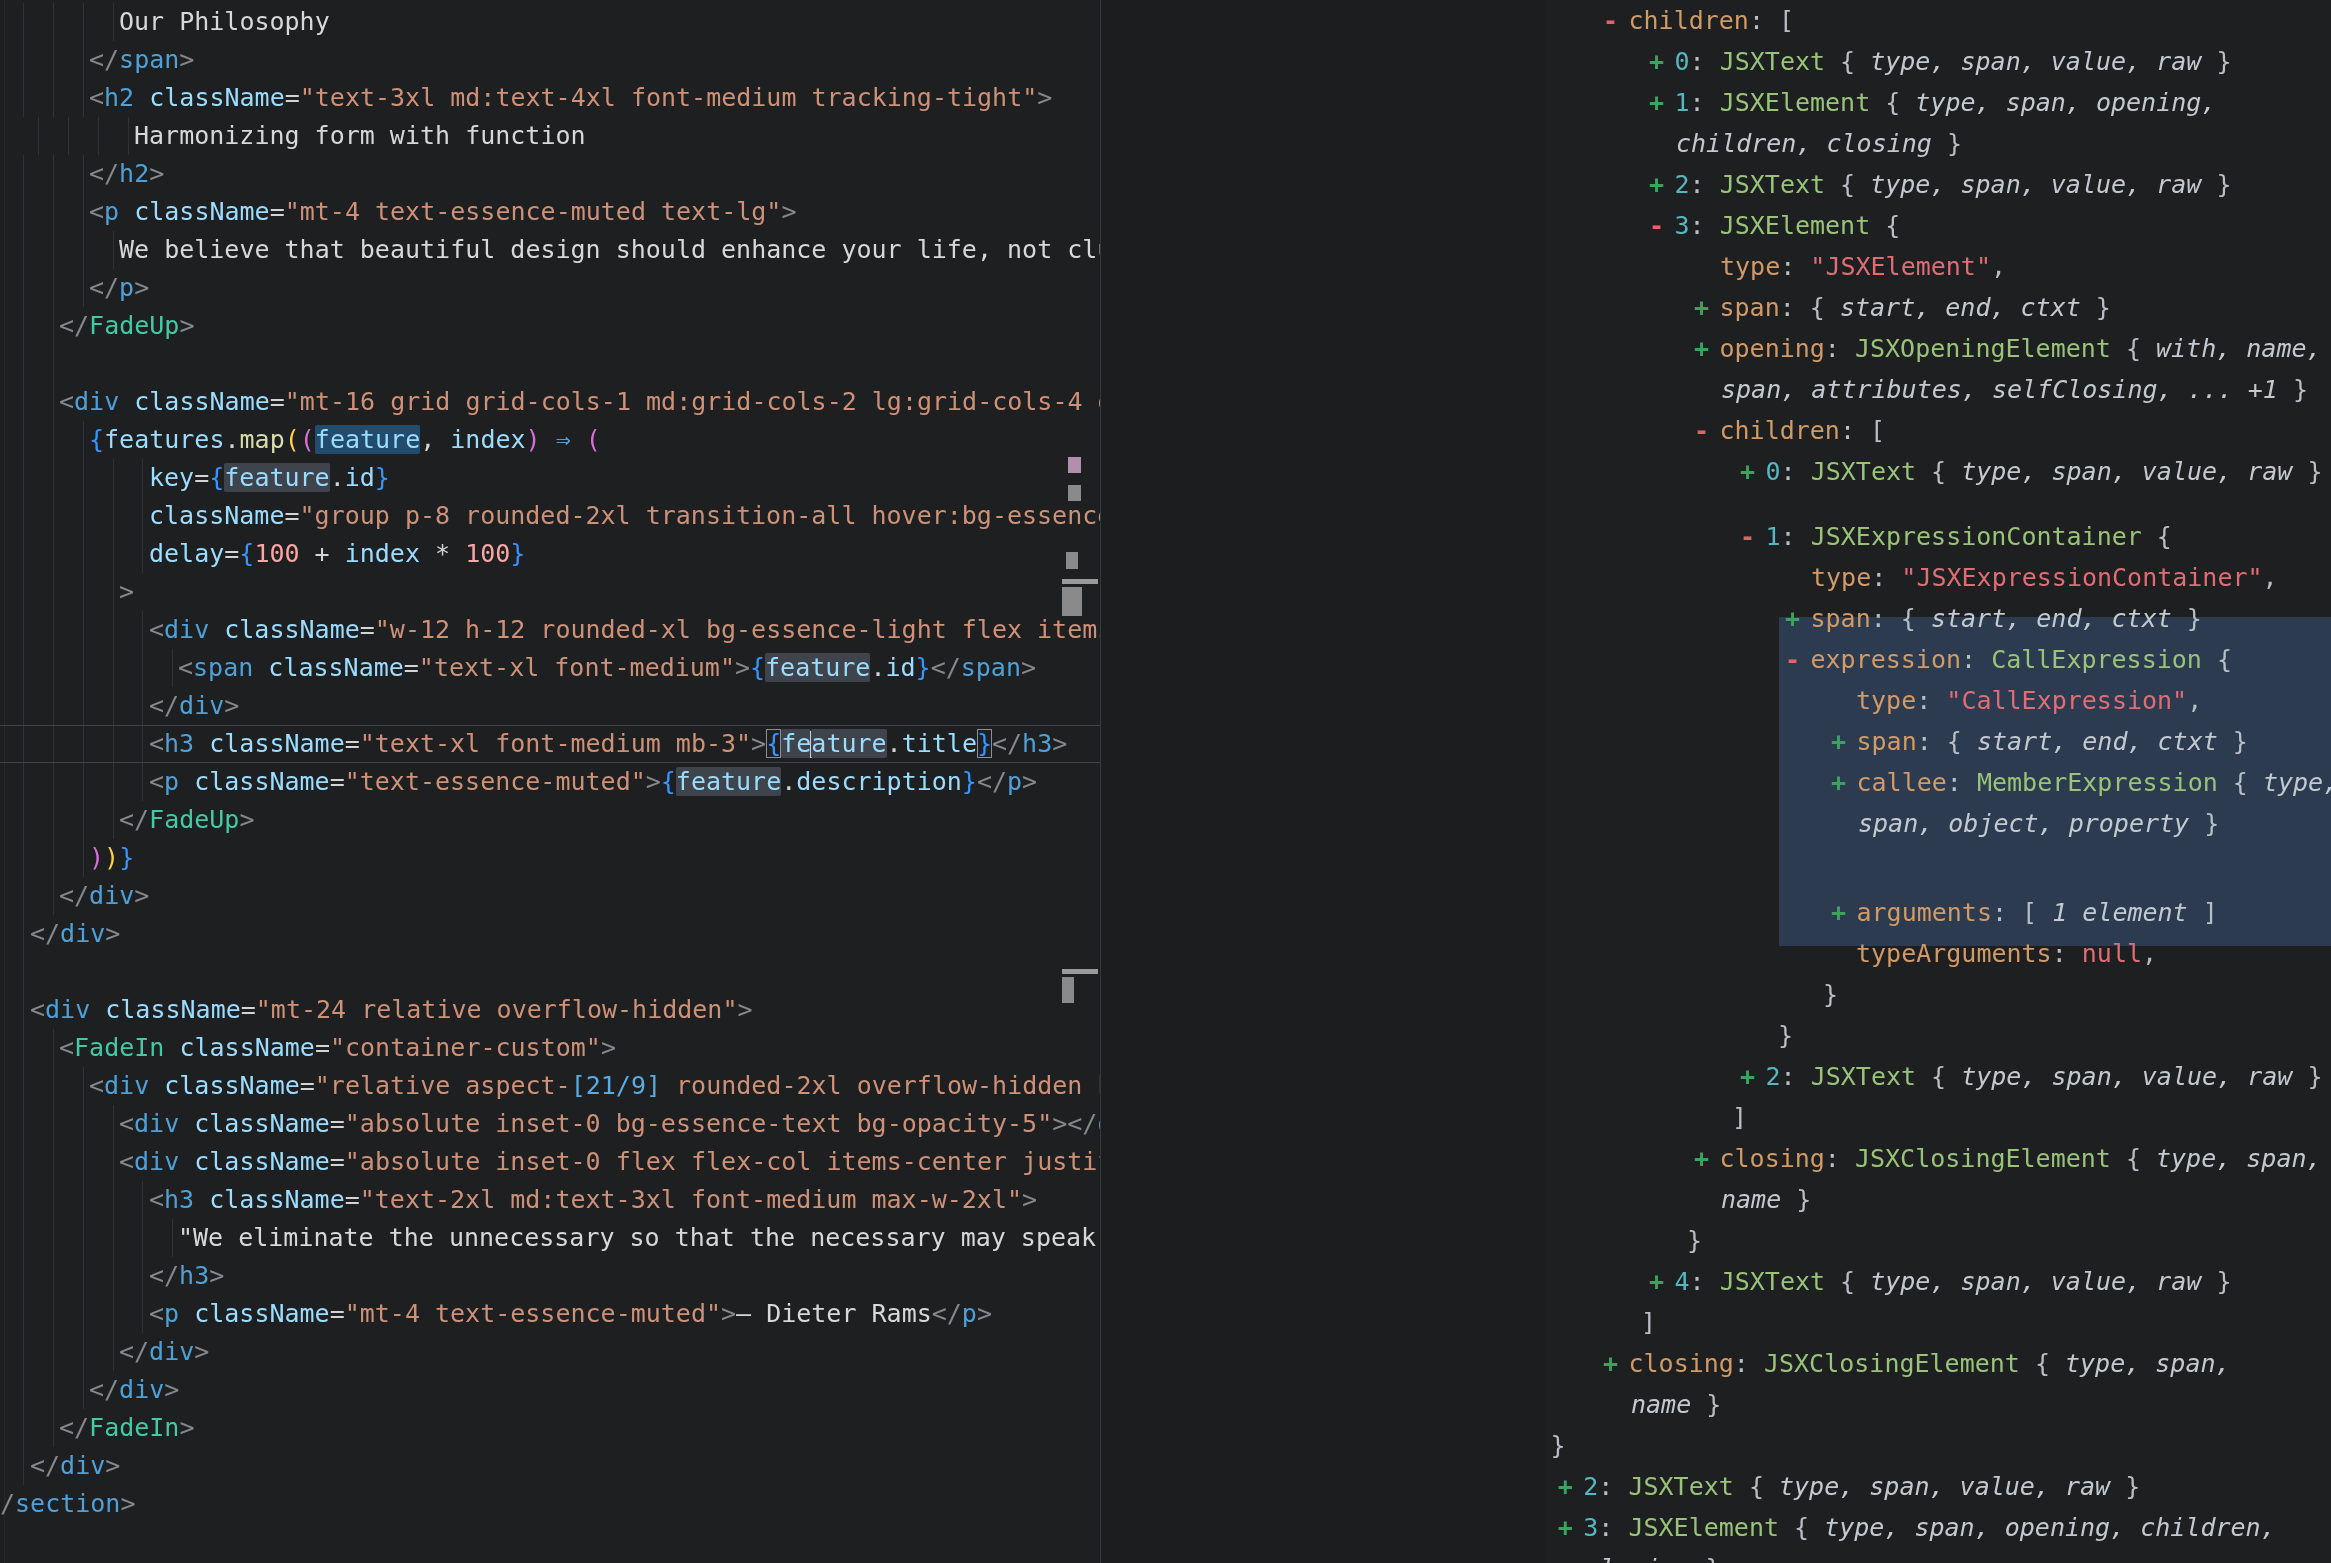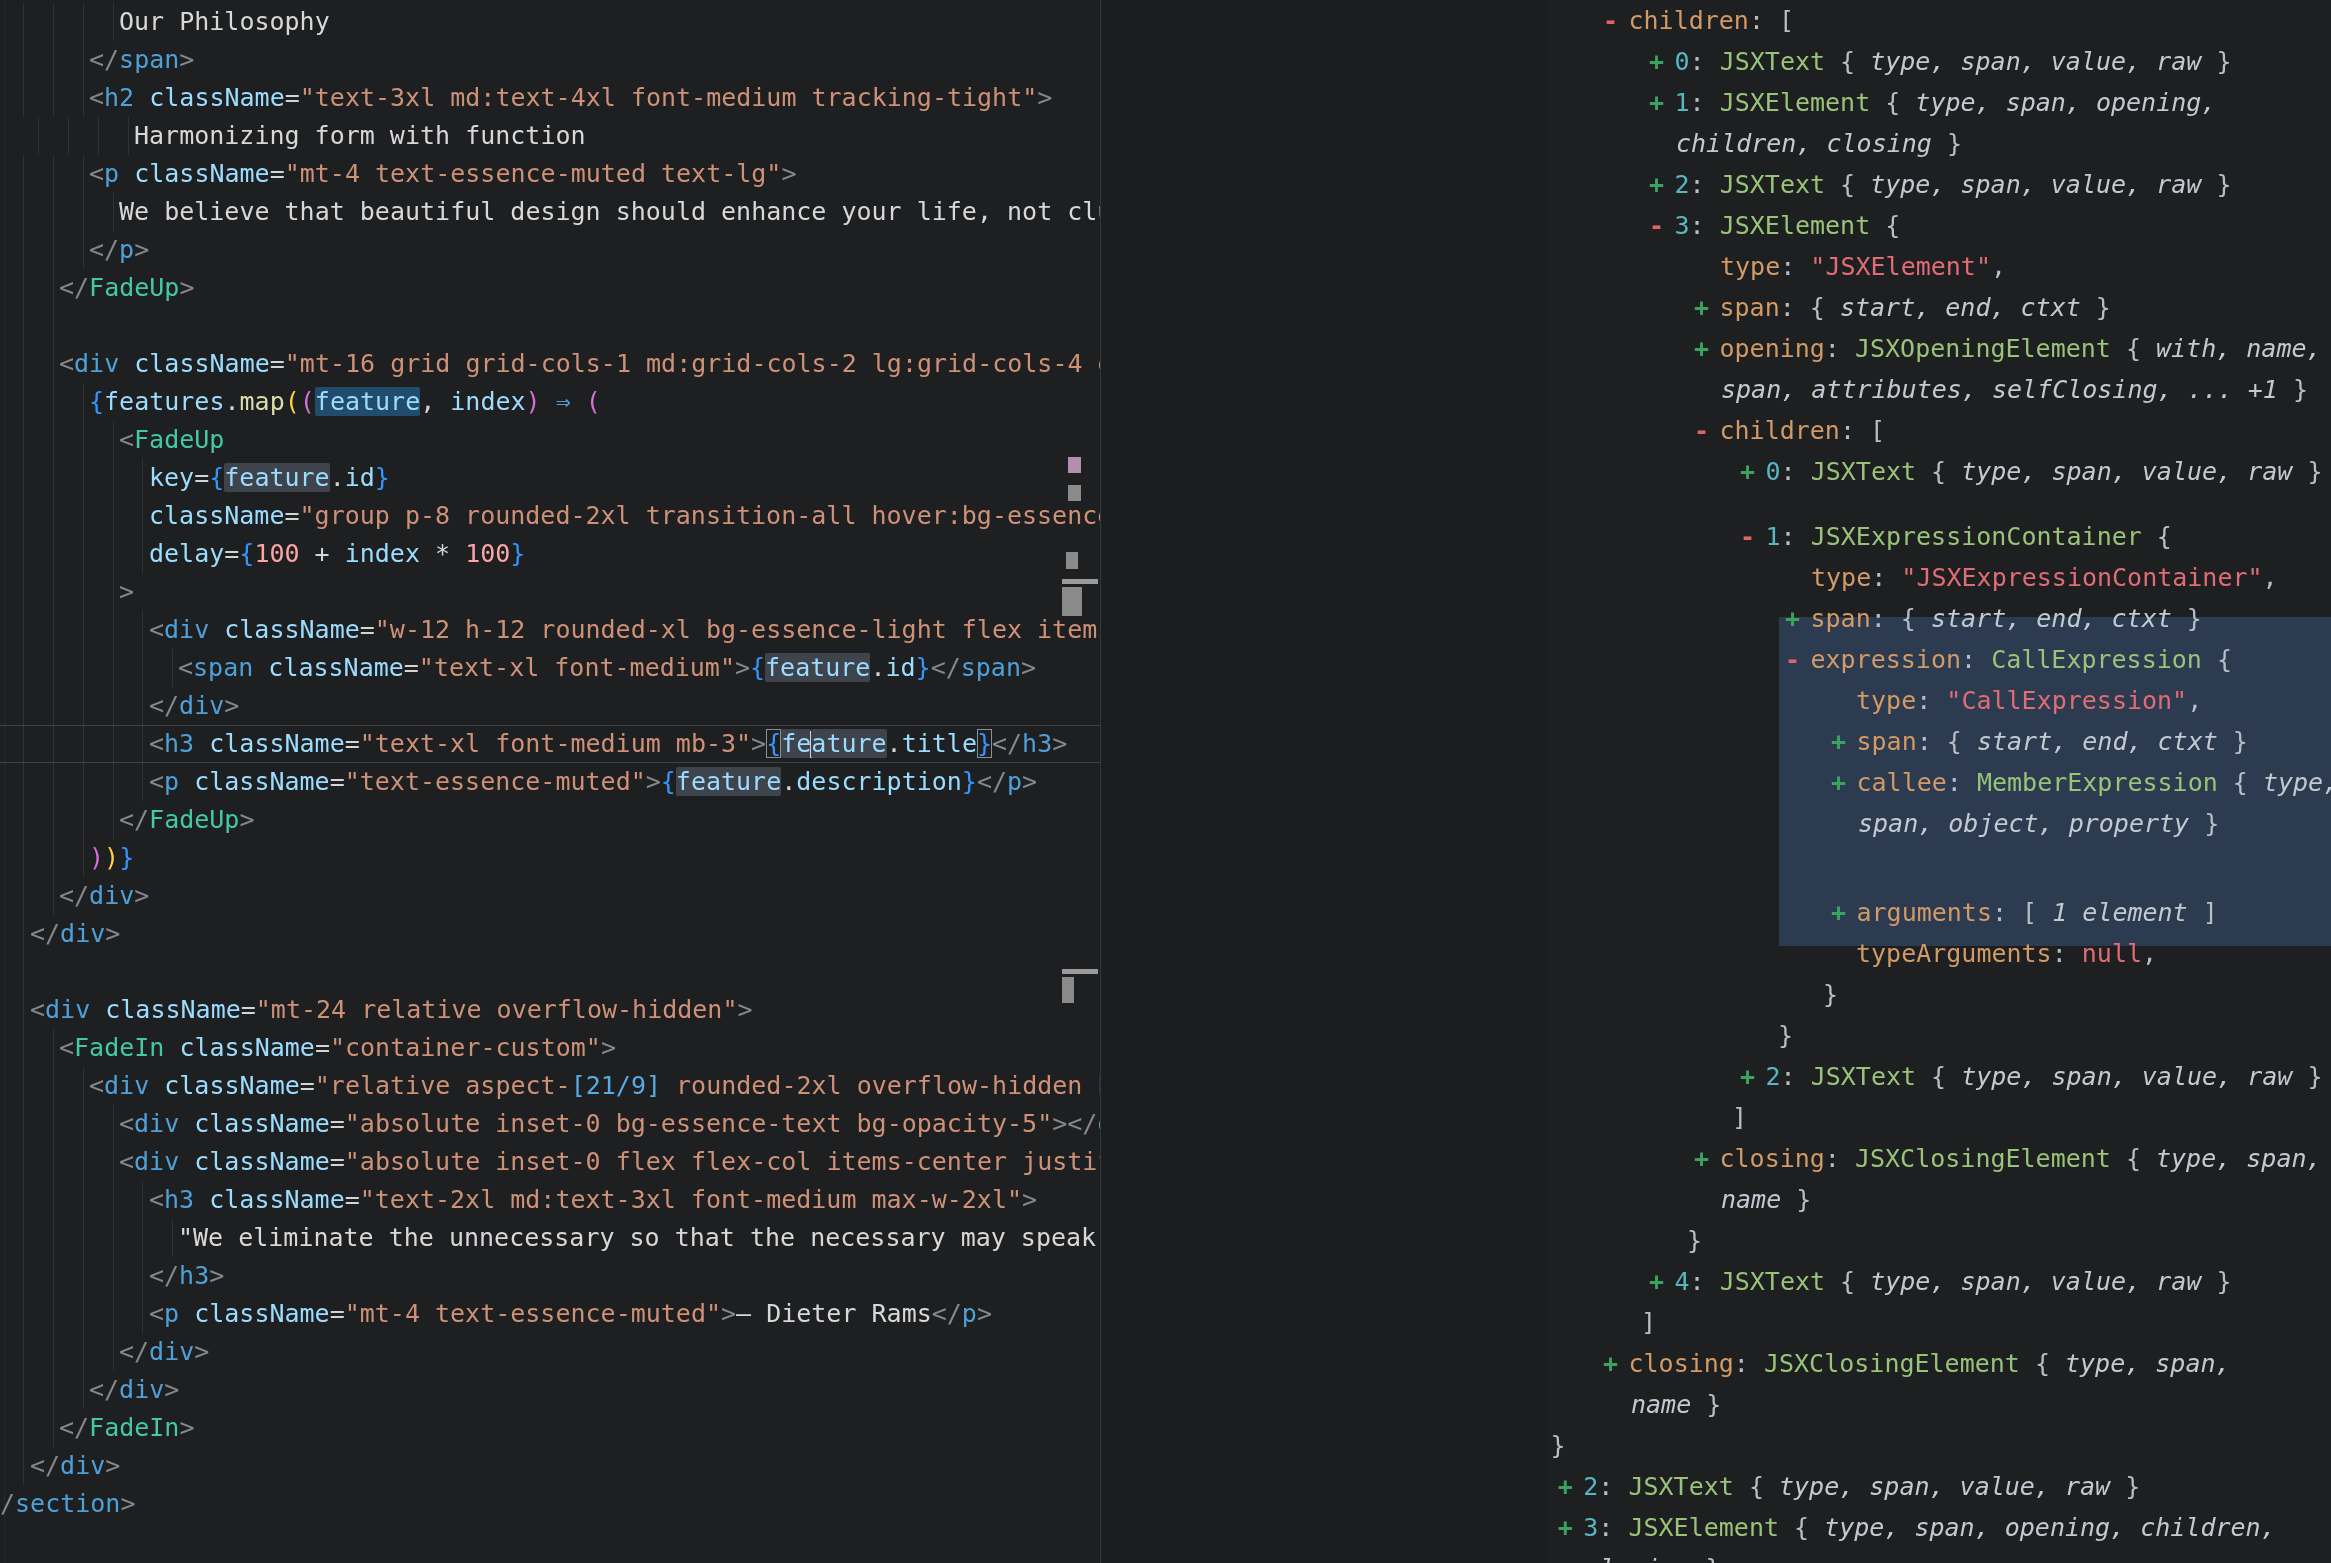--- a/index.html
+++ b/index.html
@@ -44,28 +44,28 @@
 </head>
 <body>
 
 <div id="code-pane" class="mono">
   <div class="edge-line"></div>
   <div id="code-lines">
       <div class="cl" style="padding-left: 119px;"><span class="gd" style="left: 23.4px;"></span><span class="gd" style="left: 53px;"></span><span class="gd" style="left: 83px;"></span><span class="gd" style="left: 113px;"></span><span class="x">Our Philosophy</span></div>
       <div class="cl" style="padding-left: 89px;"><span class="gd" style="left: 23.4px;"></span><span class="gd" style="left: 53px;"></span><span class="gd" style="left: 83px;"></span><span class="p">&lt;/</span><span class="t">span</span><span class="p">&gt;</span></div>
       <div class="cl" style="padding-left: 89px;"><span class="gd" style="left: 23.4px;"></span><span class="gd" style="left: 53px;"></span><span class="gd" style="left: 83px;"></span><span class="p">&lt;</span><span class="t">h2</span><span class="a"> className</span><span class="w">=</span><span class="s">"text-3xl md:text-4xl font-medium tracking-tight"</span><span class="p">&gt;</span></div>
       <div class="cl" style="padding-left: 119px; margin-left: 15px;"><span class="gd" style="left: 23.4px;"></span><span class="gd" style="left: 53px;"></span><span class="gd" style="left: 83px;"></span><span class="gd" style="left: 113px;"></span><span class="x">Harmonizing form with function</span></div>
+      <div class="cl" style="padding-left: 89px;"><span class="gd" style="left: 23.4px;"></span><span class="gd" style="left: 53px;"></span><span class="gd" style="left: 83px;"></span><span class="p">&lt;/</span><span class="t">h2</span><span class="p">&gt;</span></div>
       <div class="cl" style="padding-left: 89px;"><span class="gd" style="left: 23.4px;"></span><span class="gd" style="left: 53px;"></span><span class="gd" style="left: 83px;"></span><span class="p">&lt;</span><span class="t">p</span><span class="a"> className</span><span class="w">=</span><span class="s">"mt-4 text-essence-muted text-lg"</span><span class="p">&gt;</span></div>
       <div class="cl" style="padding-left: 119px;"><span class="gd" style="left: 23.4px;"></span><span class="gd" style="left: 53px;"></span><span class="gd" style="left: 83px;"></span><span class="gd" style="left: 113px;"></span><span class="x">We believe that beautiful design should enhance your life, not clutter it.</span></div>
       <div class="cl" style="padding-left: 89px;"><span class="gd" style="left: 23.4px;"></span><span class="gd" style="left: 53px;"></span><span class="gd" style="left: 83px;"></span><span class="p">&lt;/</span><span class="t">p</span><span class="p">&gt;</span></div>
       <div class="cl" style="padding-left: 59px;"><span class="gd" style="left: 23.4px;"></span><span class="gd" style="left: 53px;"></span><span class="p">&lt;/</span><span class="c">FadeUp</span><span class="p">&gt;</span></div>
       <div class="cl" style="padding-left: 59px;"><span class="gd" style="left: 23.4px;"></span><span class="gd" style="left: 53px;"></span></div>
       <div class="cl" style="padding-left: 59px;"><span class="gd" style="left: 23.4px;"></span><span class="gd" style="left: 53px;"></span><span class="p">&lt;</span><span class="t">div</span><span class="a"> className</span><span class="w">=</span><span class="s">"mt-16 grid grid-cols-1 md:grid-cols-2 lg:grid-cols-4 gap-8"</span></div>
       <div class="cl" style="padding-left: 89px;"><span class="gd" style="left: 23.4px;"></span><span class="gd" style="left: 53px;"></span><span class="gd" style="left: 83px;"></span><span class="bb">{</span><span class="v">features</span><span class="w">.</span><span class="fn">map</span><span class="bg">(</span><span class="bp">(</span><span class="v hb">feature</span><span class="w">, </span><span class="v">index</span><span class="bp">)</span><span class="w"> </span><span class="ar">⇒</span><span class="w"> </span><span class="bp">(</span></div>
-      <div class="cl" style="padding-left: 119px;"><span class="gd" style="left: 23.4px;"></span><span class="gd" style="left: 53px;"></span><span class="gd" style="left: 83px;"></span><span class="gd" style="left: 113px;"></span><span class="p">&lt;</span><span class="c">FadeUp</span></div>
       <div class="cl" style="padding-left: 149px;"><span class="gd" style="left: 23.4px;"></span><span class="gd" style="left: 53px;"></span><span class="gd" style="left: 83px;"></span><span class="gd" style="left: 113px;"></span><span class="gd" style="left: 142px;"></span><span class="a">key</span><span class="w">=</span><span class="bb">{</span><span class="v hg">feature</span><span class="w">.</span><span class="v">id</span><span class="bb">}</span></div>
       <div class="cl" style="padding-left: 149px;"><span class="gd" style="left: 23.4px;"></span><span class="gd" style="left: 53px;"></span><span class="gd" style="left: 83px;"></span><span class="gd" style="left: 113px;"></span><span class="gd" style="left: 142px;"></span><span class="a">className</span><span class="w">=</span><span class="s">"group p-8 rounded-2xl transition-all hover:bg-essence-light"</span></div>
       <div class="cl" style="padding-left: 149px;"><span class="gd" style="left: 23.4px;"></span><span class="gd" style="left: 53px;"></span><span class="gd" style="left: 83px;"></span><span class="gd" style="left: 113px;"></span><span class="gd" style="left: 142px;"></span><span class="a">delay</span><span class="w">=</span><span class="bb">{</span><span class="n">100</span><span class="w"> + </span><span class="v">index</span><span class="w"> * </span><span class="n">100</span><span class="bb">}</span></div>
       <div class="cl" style="padding-left: 119px;"><span class="gd" style="left: 23.4px;"></span><span class="gd" style="left: 53px;"></span><span class="gd" style="left: 83px;"></span><span class="gd" style="left: 113px;"></span><span class="p">&gt;</span></div>
       <div class="cl" style="padding-left: 149px;"><span class="gd" style="left: 23.4px;"></span><span class="gd" style="left: 53px;"></span><span class="gd" style="left: 83px;"></span><span class="gd" style="left: 113px;"></span><span class="gd" style="left: 142px;"></span><span class="p">&lt;</span><span class="t">div</span><span class="a"> className</span><span class="w">=</span><span class="s">"w-12 h-12 rounded-xl bg-essence-light flex items-center justify-center mb-6"</span></div>
       <div class="cl" style="padding-left: 178px;"><span class="gd" style="left: 23.4px;"></span><span class="gd" style="left: 53px;"></span><span class="gd" style="left: 83px;"></span><span class="gd" style="left: 113px;"></span><span class="gd" style="left: 142px;"></span><span class="gd" style="left: 172px;"></span><span class="p">&lt;</span><span class="t">span</span><span class="a"> className</span><span class="w">=</span><span class="s">"text-xl font-medium"</span><span class="p">&gt;</span><span class="bb">{</span><span class="v hg">feature</span><span class="w">.</span><span class="v">id</span><span class="bb">}</span><span class="p">&lt;/</span><span class="t">span</span><span class="p">&gt;</span></div>
       <div class="cl" style="padding-left: 149px;"><span class="gd" style="left: 23.4px;"></span><span class="gd" style="left: 53px;"></span><span class="gd" style="left: 83px;"></span><span class="gd" style="left: 113px;"></span><span class="gd" style="left: 142px;"></span><span class="p">&lt;/</span><span class="t">div</span><span class="p">&gt;</span></div>
       <div class="cl cursor-line" style="padding-left: 149px;"><span class="gd" style="left: 23.4px;"></span><span class="gd" style="left: 53px;"></span><span class="gd" style="left: 83px;"></span><span class="gd" style="left: 113px;"></span><span class="gd" style="left: 142px;"></span><span class="p">&lt;</span><span class="t">h3</span><span class="a"> className</span><span class="w">=</span><span class="s">"text-xl font-medium mb-3"</span><span class="p">&gt;</span><span class="bb box">{</span><span class="v hg">fe</span><span class="caret"></span><span class="v hg">ature</span><span class="w">.</span><span class="v">title</span><span class="bb box">}</span><span class="p">&lt;/</span><span class="t">h3</span><span class="p">&gt;</span></div>
       <div class="cl" style="padding-left: 149px;"><span class="gd" style="left: 23.4px;"></span><span class="gd" style="left: 53px;"></span><span class="gd" style="left: 83px;"></span><span class="gd" style="left: 113px;"></span><span class="gd" style="left: 142px;"></span><span class="p">&lt;</span><span class="t">p</span><span class="a"> className</span><span class="w">=</span><span class="s">"text-essence-muted"</span><span class="p">&gt;</span><span class="bb">{</span><span class="v hg">feature</span><span class="w">.</span><span class="v">description</span><span class="bb">}</span><span class="p">&lt;/</span><span class="t">p</span><span class="p">&gt;</span></div>
       <div class="cl" style="padding-left: 119px;"><span class="gd" style="left: 23.4px;"></span><span class="gd" style="left: 53px;"></span><span class="gd" style="left: 83px;"></span><span class="gd" style="left: 113px;"></span><span class="p">&lt;/</span><span class="c">FadeUp</span><span class="p">&gt;</span></div>

